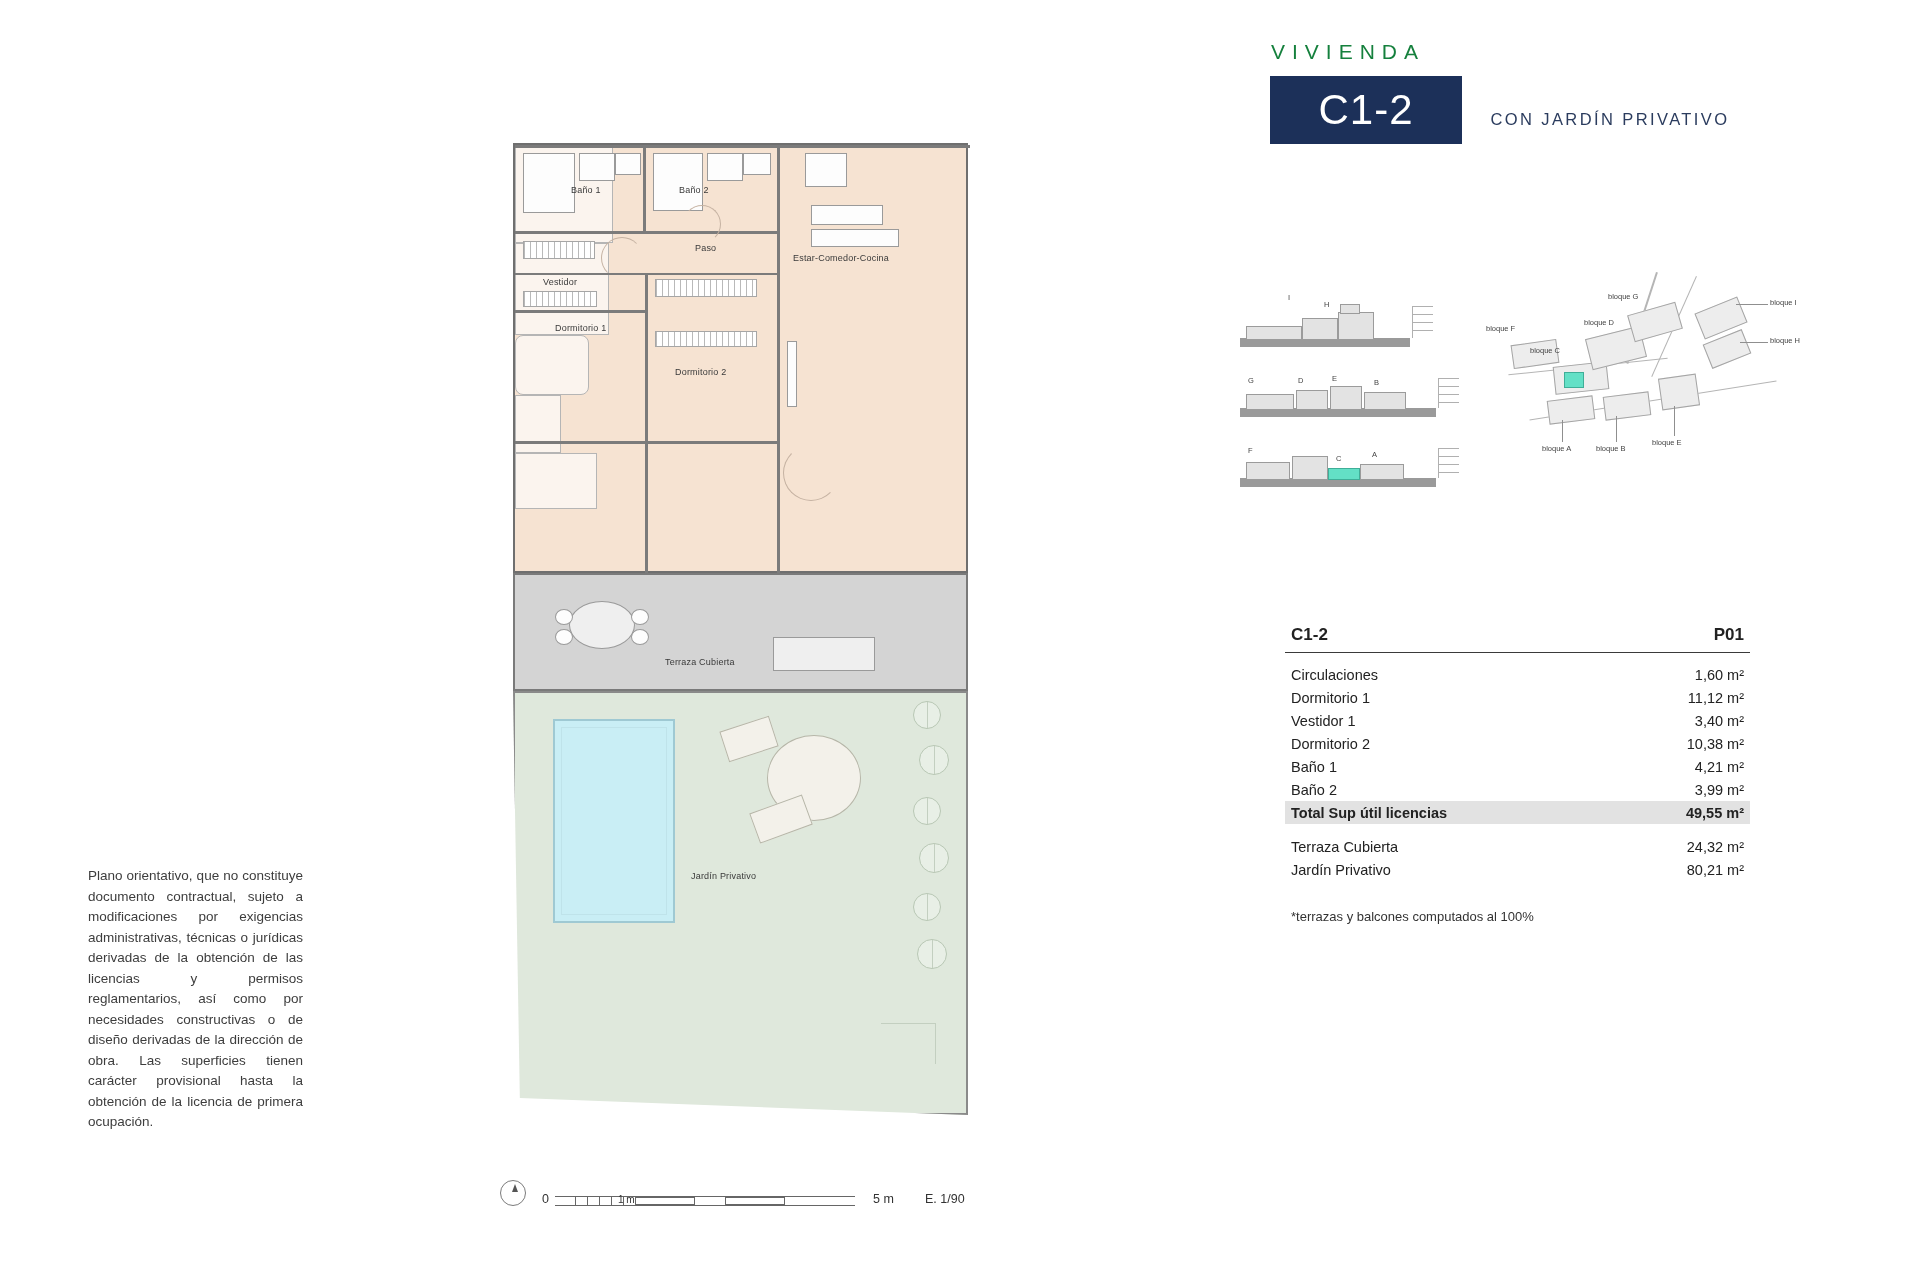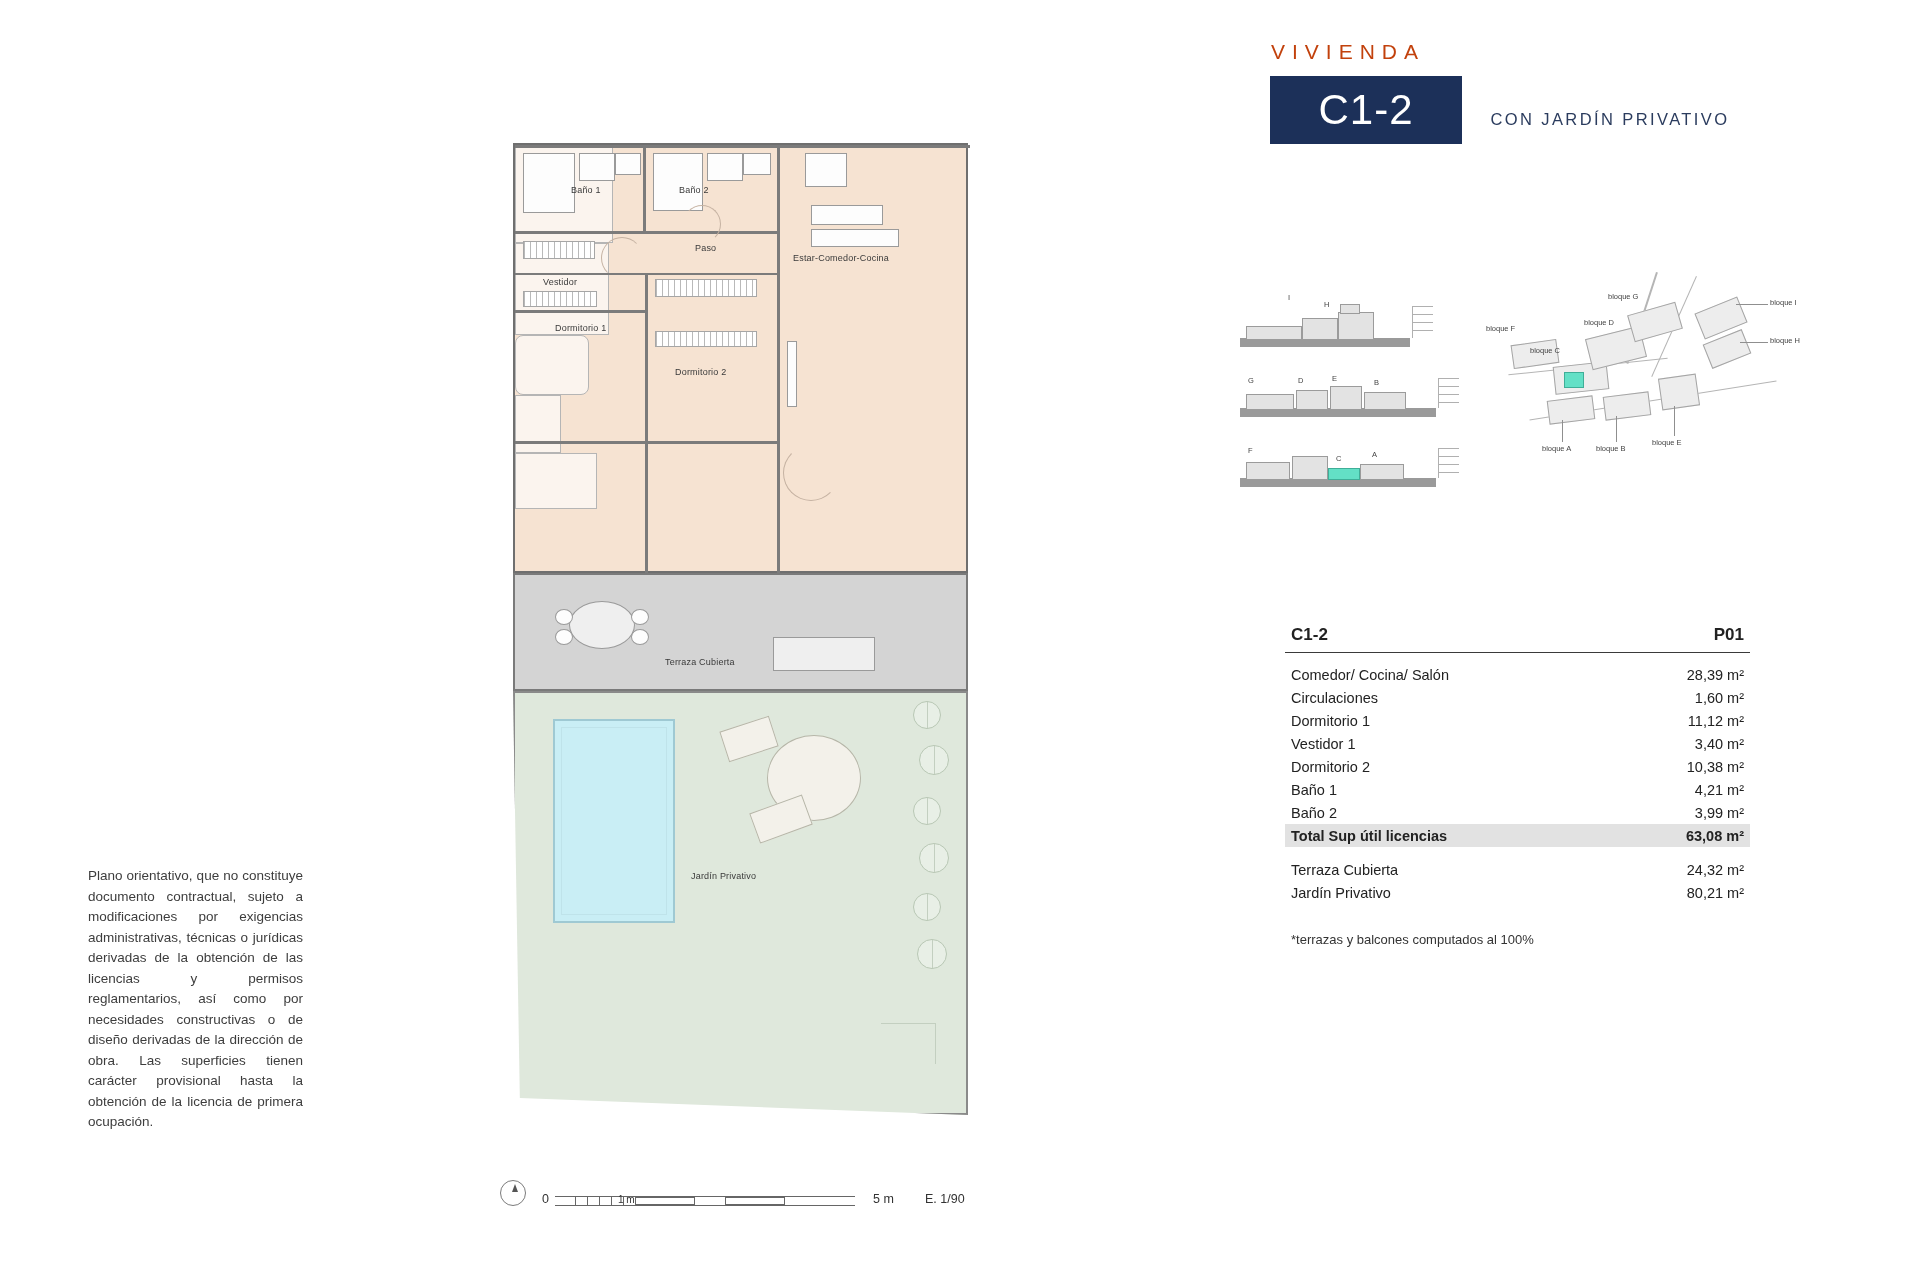--- a/index.html
+++ b/index.html
@@ -204,21 +204,21 @@
   
   .right {
     position: absolute;
     left: 1270px;
     top: 40px;
     width: 560px;
   }
   .vivienda {
     font-size: 21px;
     letter-spacing: 7px;
-    color: #c2410c;
+    color: #15803d;
     font-weight: 400;
     margin-left: 1px;
   }
   .code-badge {
     margin-top: 12px;
     width: 192px;
     height: 68px;
     background: #1c3059;
     color: #ffffff;
     display: inline-flex;
@@ -519,24 +519,20 @@
 
 <div class="table">
   <div class="t-head">
     <span>C1-2</span>
     <span>P01</span>
   </div>
 
   <div style="height:10px;"></div>
 
   <div class="t-row">
-    <span class="lbl">Comedor/ Cocina/ Salón</span>
-    <span class="val">28,39 m²</span>
-  </div>
-  <div class="t-row">
     <span class="lbl">Circulaciones</span>
     <span class="val">1,60 m²</span>
   </div>
   <div class="t-row">
     <span class="lbl">Dormitorio 1</span>
     <span class="val">11,12 m²</span>
   </div>
   <div class="t-row">
     <span class="lbl">Vestidor 1</span>
     <span class="val">3,40 m²</span>
@@ -549,21 +545,21 @@
     <span class="lbl">Baño 1</span>
     <span class="val">4,21 m²</span>
   </div>
   <div class="t-row">
     <span class="lbl">Baño 2</span>
     <span class="val">3,99 m²</span>
   </div>
 
   <div class="t-row total">
     <span class="lbl">Total Sup útil licencias</span>
-    <span class="val">63,08 m²</span>
+    <span class="val">49,55 m²</span>
   </div>
 
   <div class="t-gap"></div>
 
   <div class="t-row">
     <span class="lbl">Terraza Cubierta</span>
     <span class="val">24,32 m²</span>
   </div>
   <div class="t-row">
     <span class="lbl">Jardín Privativo</span>

